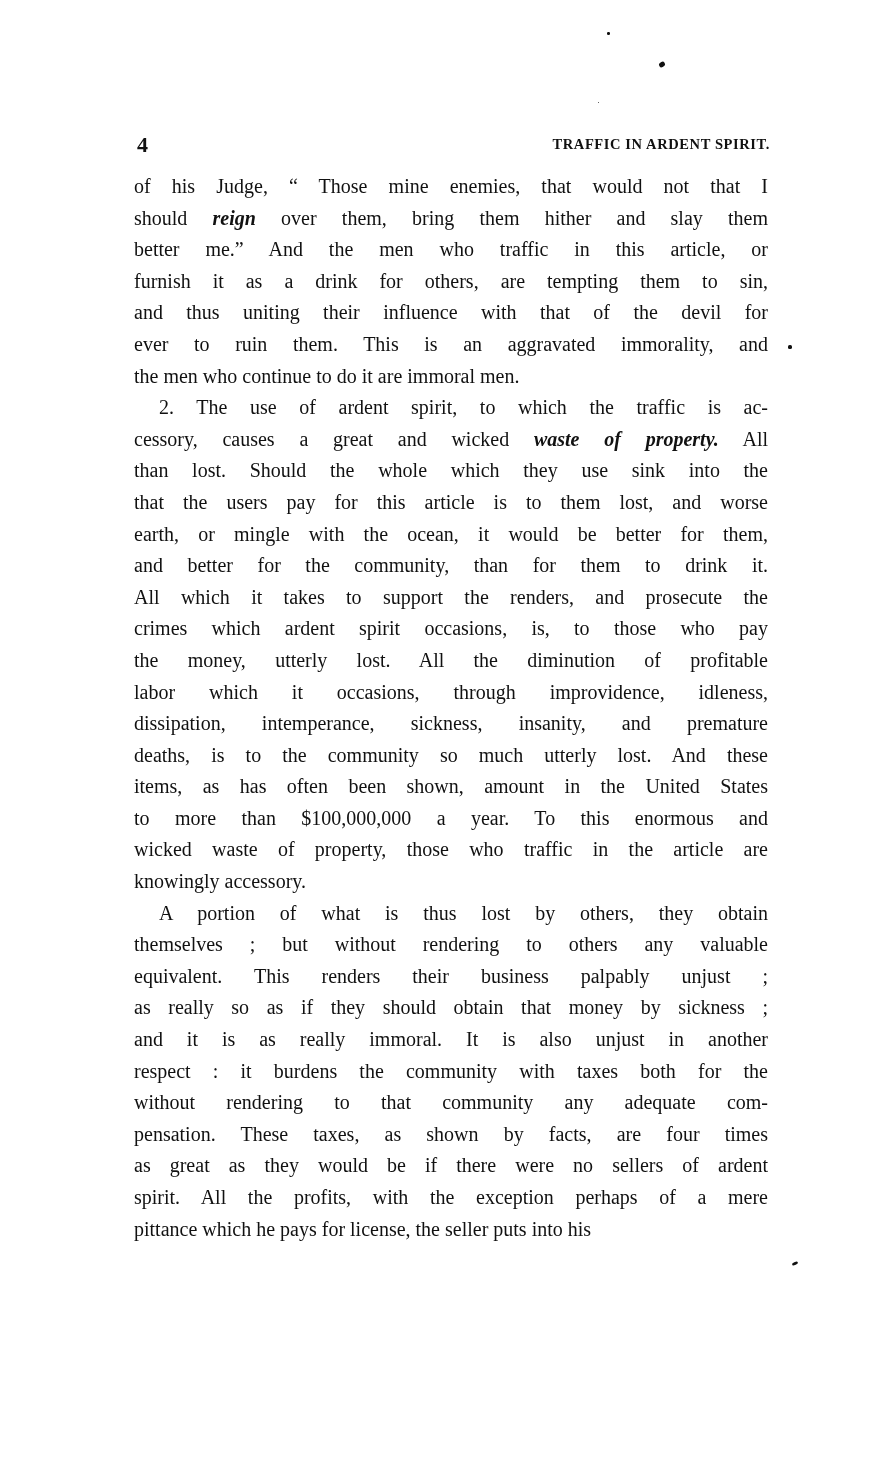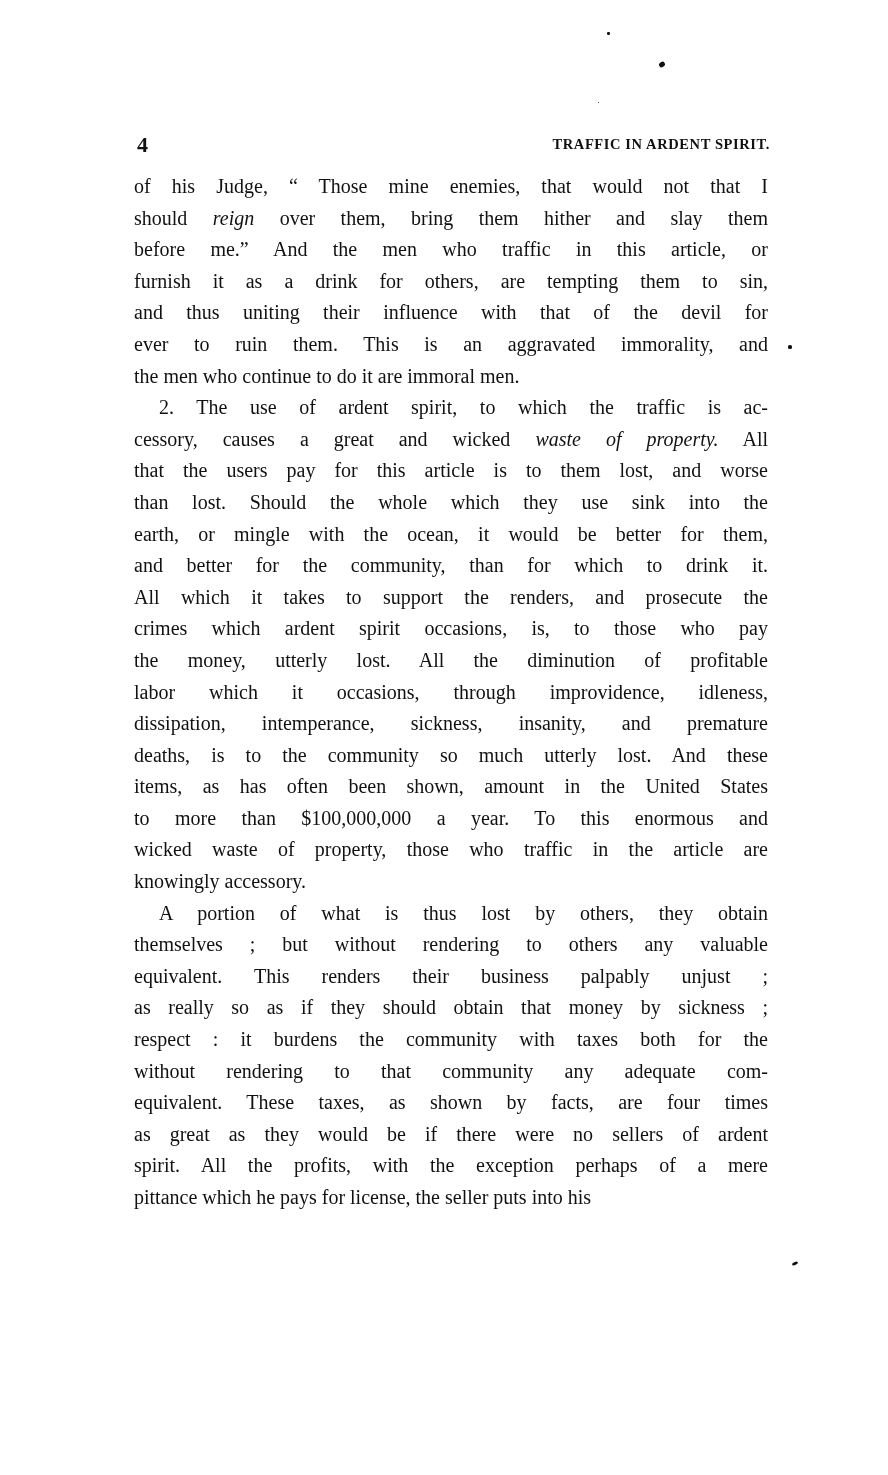--- a/index.html
+++ b/index.html
@@ -21,69 +21,70 @@
       font-size: 14.5px; font-weight: bold; letter-spacing: 0.6px;
       text-transform: uppercase;
     }
     .body-text {
       position: absolute; top: 171px; left: 134px; width: 634px;
       font-size: 20px; line-height: 31.6px;
     }
     .line { display: block; white-space: nowrap; text-align: justify; text-align-last: justify; height: 31.6px; }
     .line.last { text-align-last: left; }
     .indent { padding-left: 25px; font-family: Liberation Serif, serif; }
-    em { font-style: italic; }
+    em { font-style: italic; font-weight: bold; }
   </style>
 </head>
 <body>
 
 <div class="speck" style="left:607px;top:32px;width:3px;height:3px;"></div>
 <div class="speck" style="left:659px;top:62px;width:6px;height:5px;transform:rotate(-30deg);"></div>
 <div class="speck" style="left:598px;top:102px;width:1px;height:1px;"></div>
 <div class="speck" style="left:788px;top:345px;width:4px;height:4px;"></div>
 <div class="speck" style="left:792px;top:1262px;width:6px;height:3px;transform:rotate(-25deg);"></div>
 
 <div class="header">
   <span class="page-num">4</span>
   <div class="running-head">TRAFFIC IN ARDENT SPIRIT.</div>
 </div>
 
 <div class="body-text" id="body-text">
     <div>
       <span class="line">of his Judge, “ Those mine enemies, that would not that I</span>
       <span class="line">should <em>reign</em> over them, bring them hither and slay them</span>
-      <span class="line">before me.”  And the men who traffic in this article, or</span>
+      <span class="line">better me.”  And the men who traffic in this article, or</span>
       <span class="line">furnish it as a drink for others, are tempting them to sin,</span>
       <span class="line">and thus uniting their influence with that of the devil for</span>
       <span class="line">ever to ruin them.  This is an aggravated immorality, and</span>
       <span class="line last">the men who continue to do it are immoral men.</span>
     </div>
     <div>
       <span class="line indent">2. The use of ardent spirit, to which the traffic is ac-</span>
       <span class="line">cessory, causes a great and wicked <em>waste of property.</em>  All</span>
+      <span class="line">than lost.  Should the whole which they use sink into the</span>
       <span class="line">that the users pay for this article is to them lost, and worse</span>
-      <span class="line">than lost.  Should the whole which they use sink into the</span>
       <span class="line">earth, or mingle with the ocean, it would be better for them,</span>
-      <span class="line">and better for the community, than for which to drink it.</span>
+      <span class="line">and better for the community, than for them to drink it.</span>
       <span class="line">All which it takes to support the renders, and prosecute the</span>
       <span class="line">crimes which ardent spirit occasions, is, to those who pay</span>
       <span class="line">the money, utterly lost.  All the diminution of profitable</span>
       <span class="line">labor which it occasions, through improvidence, idleness,</span>
       <span class="line">dissipation, intemperance, sickness, insanity, and premature</span>
       <span class="line">deaths, is to the community so much utterly lost.  And these</span>
       <span class="line">items, as has often been shown, amount in the United States</span>
       <span class="line">to more than $100,000,000 a year.  To this enormous and</span>
       <span class="line">wicked waste of property, those who traffic in the article are</span>
       <span class="line last">knowingly accessory.</span>
     </div>
     <div>
       <span class="line indent">A portion of what is thus lost by others, they obtain</span>
       <span class="line">themselves ; but without rendering to others any valuable</span>
       <span class="line">equivalent.  This renders their business palpably unjust ;</span>
       <span class="line">as really so as if they should obtain that money by sickness ;</span>
+      <span class="line">and it is as really immoral.  It is also unjust in another</span>
       <span class="line">respect : it burdens the community with taxes both for the</span>
       <span class="line">without rendering to that community any adequate com-</span>
-      <span class="line">equivalent.  These taxes, as shown by facts, are four times</span>
+      <span class="line">pensation.  These taxes, as shown by facts, are four times</span>
       <span class="line">as great as they would be if there were no sellers of ardent</span>
       <span class="line">spirit.  All the profits, with the exception perhaps of a mere</span>
       <span class="line last">pittance which he pays for license, the seller puts into his</span>
     </div>
   </div>
 
 </body></html>

